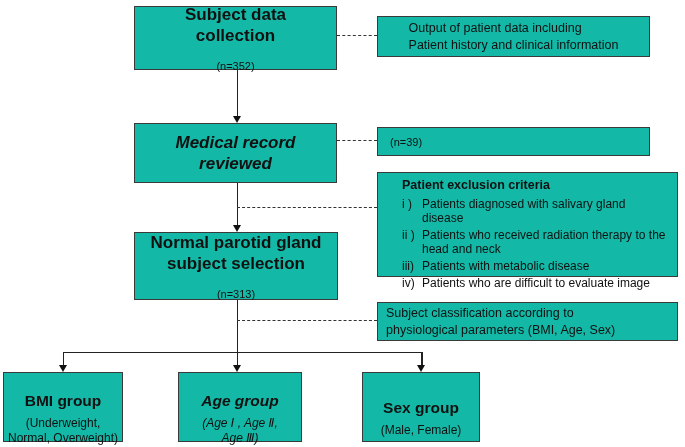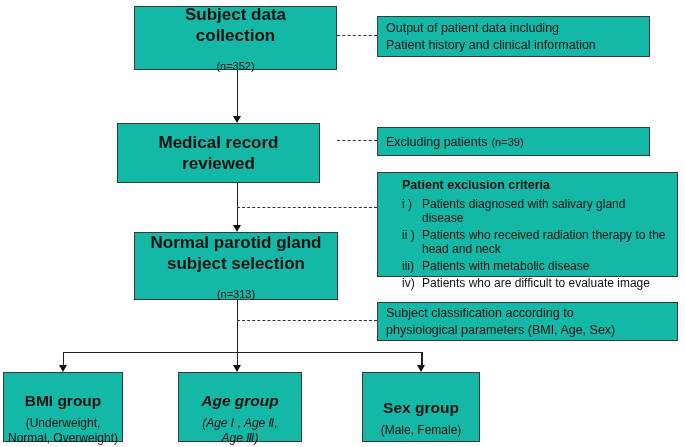--- a/index.html
+++ b/index.html
@@ -112,38 +112,37 @@
 <body>
 
 <div class="canvas">
 
   <div class="box mainbox" style="left:134px; top:6px; width:203px; height:64px;">
     <div class="title">Subject data
 collection</div>
     <div class="ncount">(n=352)</div>
   </div>
 
-  <div class="box mainbox" style="left:117px; top:123px; width:203px; height:60px;">
+  <div class="box mainbox" style="left:134px; top:123px; width:203px; height:60px;font-style:italic;">
     <div class="title">Medical record
 reviewed</div>
   </div>
 
   <div class="box mainbox" style="left:134px; top:232px; width:204px; height:68px;">
     <div class="title">Normal parotid gland
 subject selection</div>
     <div class="ncount">(n=313)</div>
   </div>
 
-  <div class="box notebox" style="left:377px; top:16px; width:273px; height:41px;">
+  <div class="box notebox" style="left:377px; top:16px; width:273px; height:41px;align-items:center;">
     <div class="body">Output of patient data including
 Patient history and clinical information</div>
   </div>
 
   <div class="box notebox excl" style="left:377px; top:127px; width:273px; height:29px;">
-    <span class="t1">Excluding patients</span>
     <span class="t2">(n=39)</span>
   </div>
 
   <div class="box notebox criteria" style="left:377px; top:172px; width:301px; height:105px;">
     <div class="ctitle">Patient exclusion criteria</div>
     <div class="item">
       <span class="mk">i )</span>
       <span class="txt">Patients diagnosed with salivary gland disease</span>
     </div>
     <div class="item">

